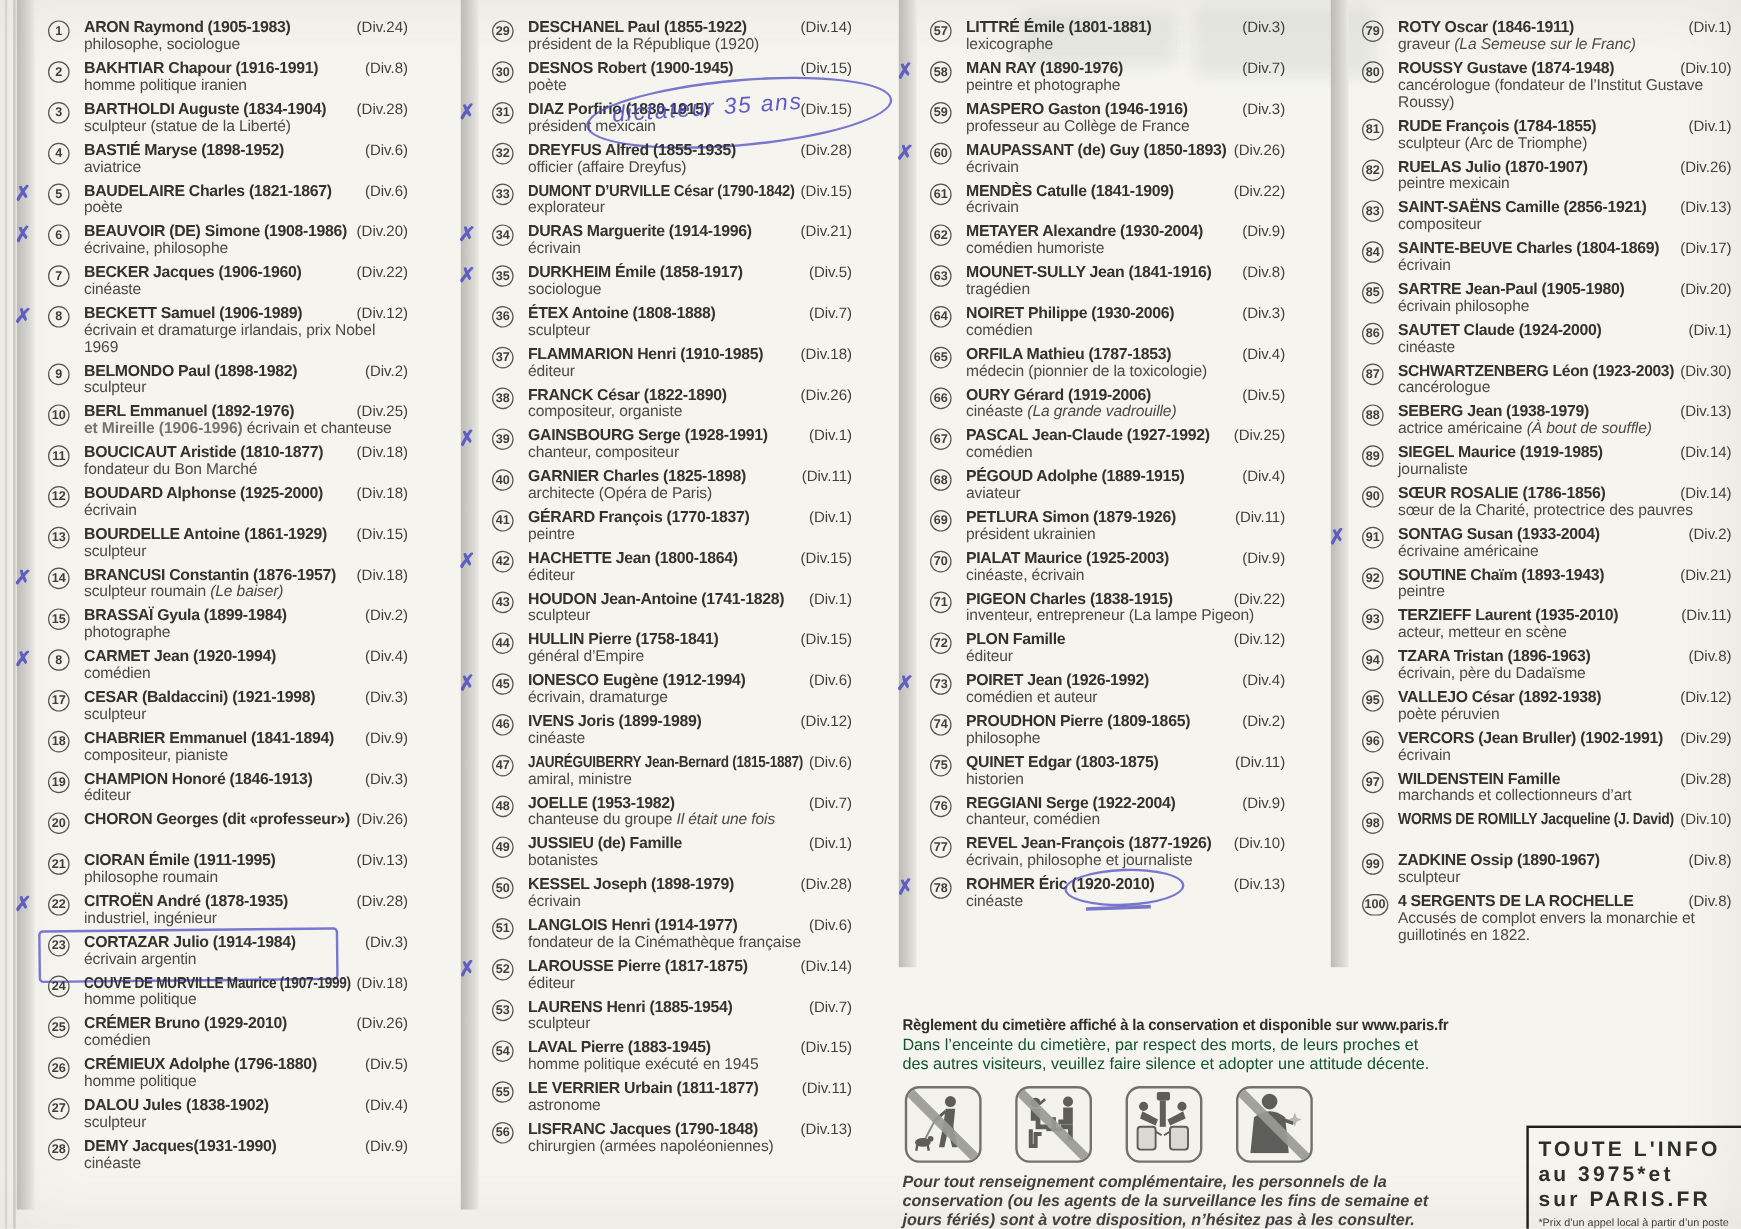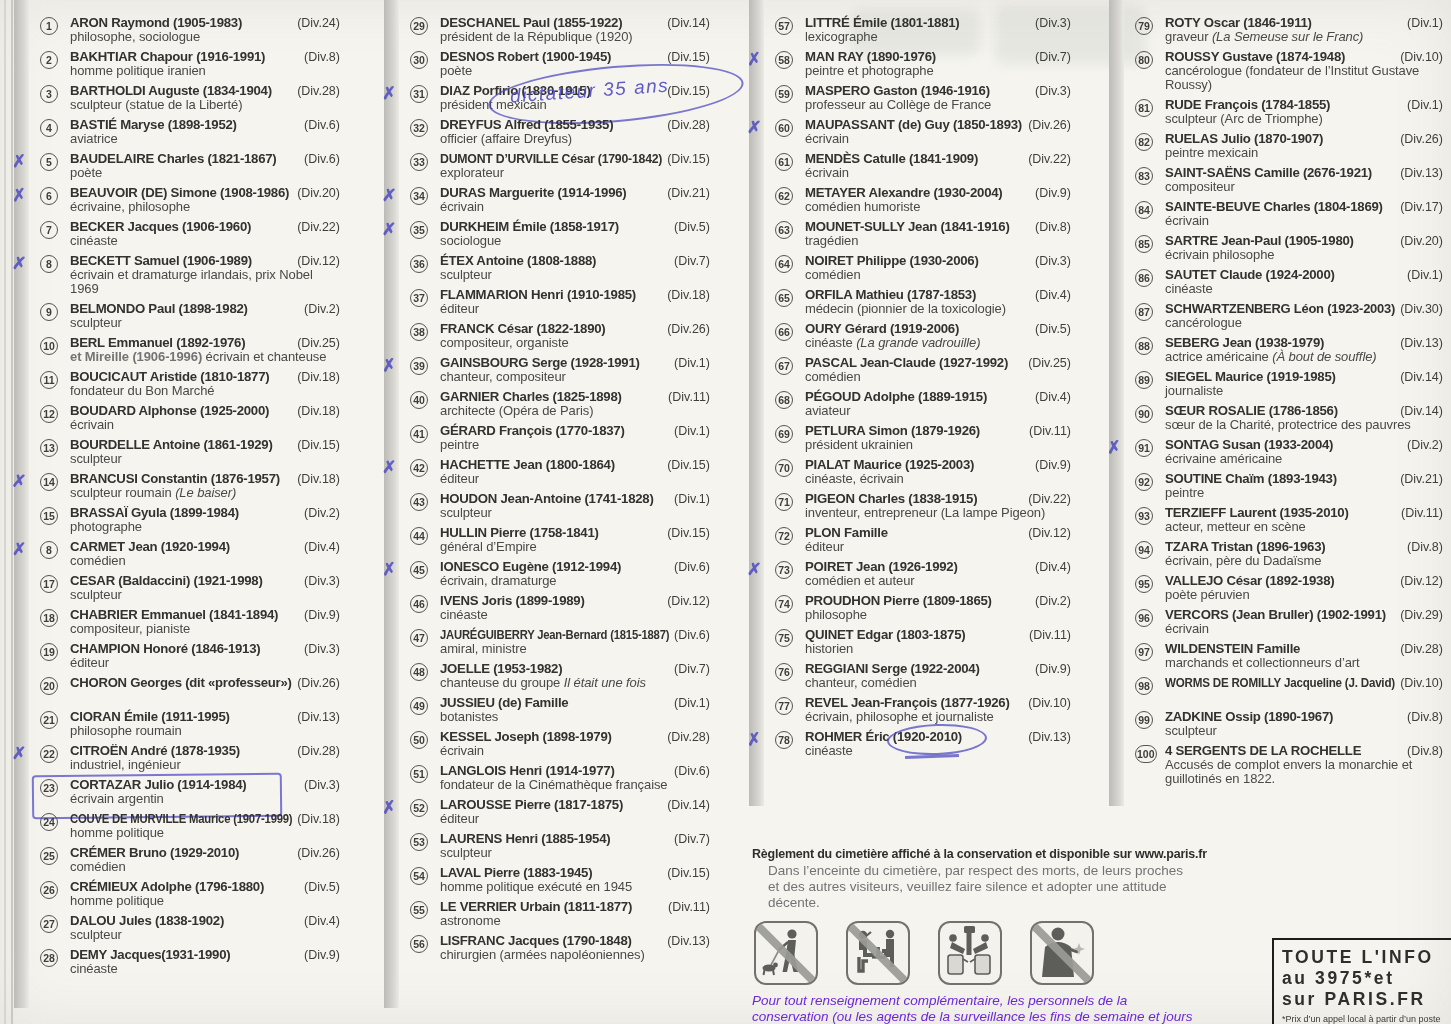--- a/index.html
+++ b/index.html
@@ -35,28 +35,28 @@
   .hand-note{position:absolute;left:100px;top:-4px;transform:rotate(-4deg);color:#4f4cc2;
          font-size:19px;font-style:italic;letter-spacing:1.5px;white-space:nowrap;opacity:.9;}
   .dates-ellipse{position:absolute;left:112px;top:-6px;width:96px;height:27px;
          border:2px solid #4f4cc2;border-radius:50%;transform:rotate(-2deg);opacity:.75;pointer-events:none;}
   .dates-underline{position:absolute;left:130px;top:25px;width:54px;height:2.5px;
          background:#4f4cc2;transform:rotate(-2deg);opacity:.75;}
 
   .footer{position:absolute;left:752px;top:846px;width:455px;}
   .f-title{margin:0;font-weight:700;font-size:13px;letter-spacing:-.2px;color:#2f2e2b;
            white-space:nowrap;transform-origin:left center;}
-  .f-body{margin:2px 16px 0;font-size:13.5px;line-height:16px;color:#737373;}
+  .f-body{margin:2px 0 0;font-size:13.5px;line-height:16px;color:#14532d;}
   .picto-row{display:flex;gap:28px;margin:10px 0 8px 2px;}
   .picto{position:relative;width:60px;height:60px;border:2.5px solid #72716d;border-radius:12px;
          background:#f3f2ed;overflow:hidden;}
   .picto svg{position:absolute;left:2px;top:2px;}
   .slash{position:absolute;left:26px;top:-14px;width:8px;height:90px;background:#9b9b96;
          transform:rotate(-45deg);border-radius:3px;opacity:.92;}
-  .f-note{margin:4px 0 0;font-size:13.5px;line-height:16px;font-style:italic;color:#6d28d9;}
+  .f-note{margin:4px 0 0;font-size:13.5px;line-height:16px;font-style:italic;color:#404040;font-weight:bold;}
 
   .info-box{position:absolute;left:1272px;top:938px;width:172px;border:2px solid #1d1d1b;
             padding:7px 8px 5px;background:transparent;}
   .ib-line{font-weight:700;font-size:17.5px;letter-spacing:2.6px;line-height:21px;color:#2e2e2c;
            font-family:"Liberation Sans",sans-serif;}
   .ib-foot{margin-top:4px;font-size:9px;line-height:11px;color:#3a3a37;letter-spacing:0;}
 </style>
 </head>
 <body>
 
@@ -750,21 +750,21 @@
           <span class="num">82</span>
           <div class="line1">
             <span class="nm">RUELAS Julio (1870-1907)</span>
             <span class="dv">(Div.26)</span>
           </div>
           <div class="desc">peintre mexicain</div>
         </div>
         <div class="entry">
           <span class="num">83</span>
           <div class="line1">
-            <span class="nm">SAINT-SAËNS Camille (2676-1921)</span>
+            <span class="nm">SAINT-SAËNS Camille (2856-1921)</span>
             <span class="dv">(Div.13)</span>
           </div>
           <div class="desc">compositeur</div>
         </div>
         <div class="entry">
           <span class="num">84</span>
           <div class="line1">
             <span class="nm">SAINTE-BEUVE Charles (1804-1869)</span>
             <span class="dv">(Div.17)</span>
           </div>

